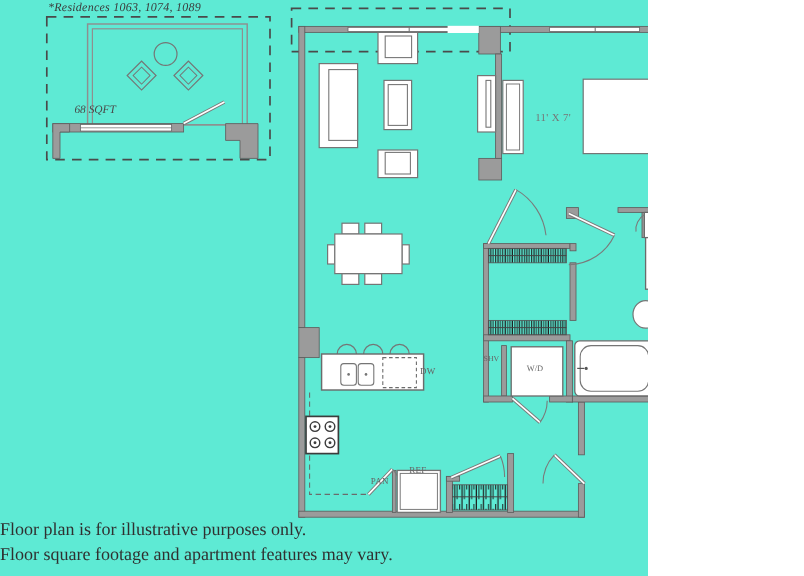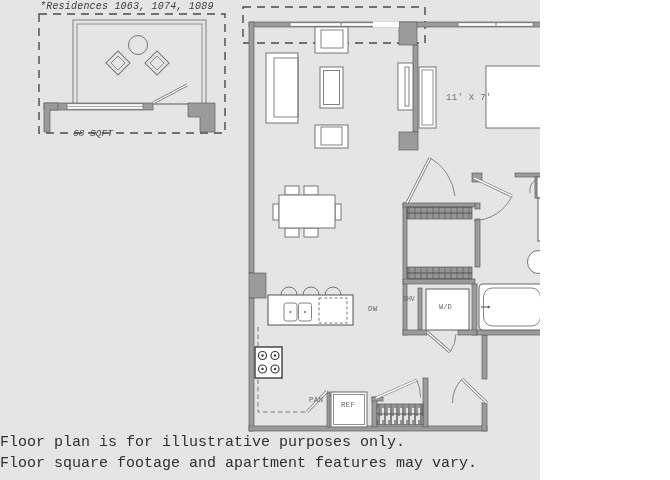--- a/index.html
+++ b/index.html
@@ -1,18 +1,18 @@
 <!DOCTYPE html>
 <html><head>
 <meta charset="utf-8">
 <style>
   html,body{margin:0;padding:0;background:#ffffff;}
   .stage{
-    position:relative;width:540px;height:480px;background:#e5e5e5;
-    font-family:Liberation Mono, monospace;overflow:hidden;
+    position:relative;width:540px;height:480px;background:#5eead4;
+    font-family:Liberation Serif, serif;overflow:hidden;
   }
   .plan-svg{position:absolute;left:0;top:0;}
   .lbl{position:absolute;color:#6a6a6a;white-space:nowrap;line-height:1;}
   .lbl-note{font-style:italic;font-size:10px;color:#3c3c3c;letter-spacing:.2px;}
   .lbl-sqft{font-style:italic;font-size:9.5px;color:#4a4a4a;}
   .lbl-dims{font-size:9px;color:#757575;letter-spacing:.3px;}
   .lbl-sm{font-size:7.5px;color:#666;letter-spacing:.2px;}
   .lbl-xs{font-size:7px;color:#666;}
   .footer-line{
     position:absolute;left:0;width:670px;text-align:left;
@@ -224,24 +224,24 @@
         <rect x="479" y="284" width="66" height="46" rx="4" fill="#ffffff" stroke="#6b6b6b" stroke-width="1.1"></rect>
         <rect x="483.5" y="288" width="57" height="38" rx="9" fill="none" stroke="#757575" stroke-width="0.9"></rect>
         <line x1="481" y1="307" x2="487" y2="307" stroke="#555555" stroke-width="1"></line>
         <circle cx="488.5" cy="307" r="1.3" fill="#555555"></circle>
       </g>
       <rect x="426" y="289" width="43" height="41" fill="#ffffff" stroke="#6b6b6b" stroke-width="1.1"></rect>
     </g>
   </svg>
 
   <div class="lbl lbl-note" style="left:40px;top:2px;">*Residences 1063, 1074, 1089</div>
-  <div class="lbl lbl-sqft" style="left:73px;top:88px;margin-top:41px;">68 SQFT</div>
+  <div class="lbl lbl-sqft" style="left:62px;top:88px;">68 SQFT</div>
   <div class="lbl lbl-dims" style="left:446px;top:94px;">11' X 7'</div>
   <div class="lbl lbl-xs" style="left:542px;top:182px;">LIN</div>
   <div class="lbl lbl-xs" style="left:403px;top:297px;font-size:6.5px;">SHV</div>
   <div class="lbl lbl-xs" style="left:439px;top:304px;">W/D</div>
-  <div class="lbl lbl-sm" style="left:336px;top:306px;padding-left:32px;">DW</div>
+  <div class="lbl lbl-sm" style="left:318px;top:306px;padding-left:32px;">DW</div>
   <div class="lbl lbl-sm" style="left:309px;top:397px;">PAN</div>
-  <div class="lbl lbl-sm" style="left:341px;top:402px;">REF</div>
+  <div class="lbl lbl-sm" style="left:341px;top:388px;">REF</div>
 
   <div class="footer-line" style="top:434px;">Floor plan is for illustrative purposes only.</div>
   <div class="footer-line" style="top:455px;">Floor square footage and apartment features may vary.</div>
 </div>
 
 </body></html>

